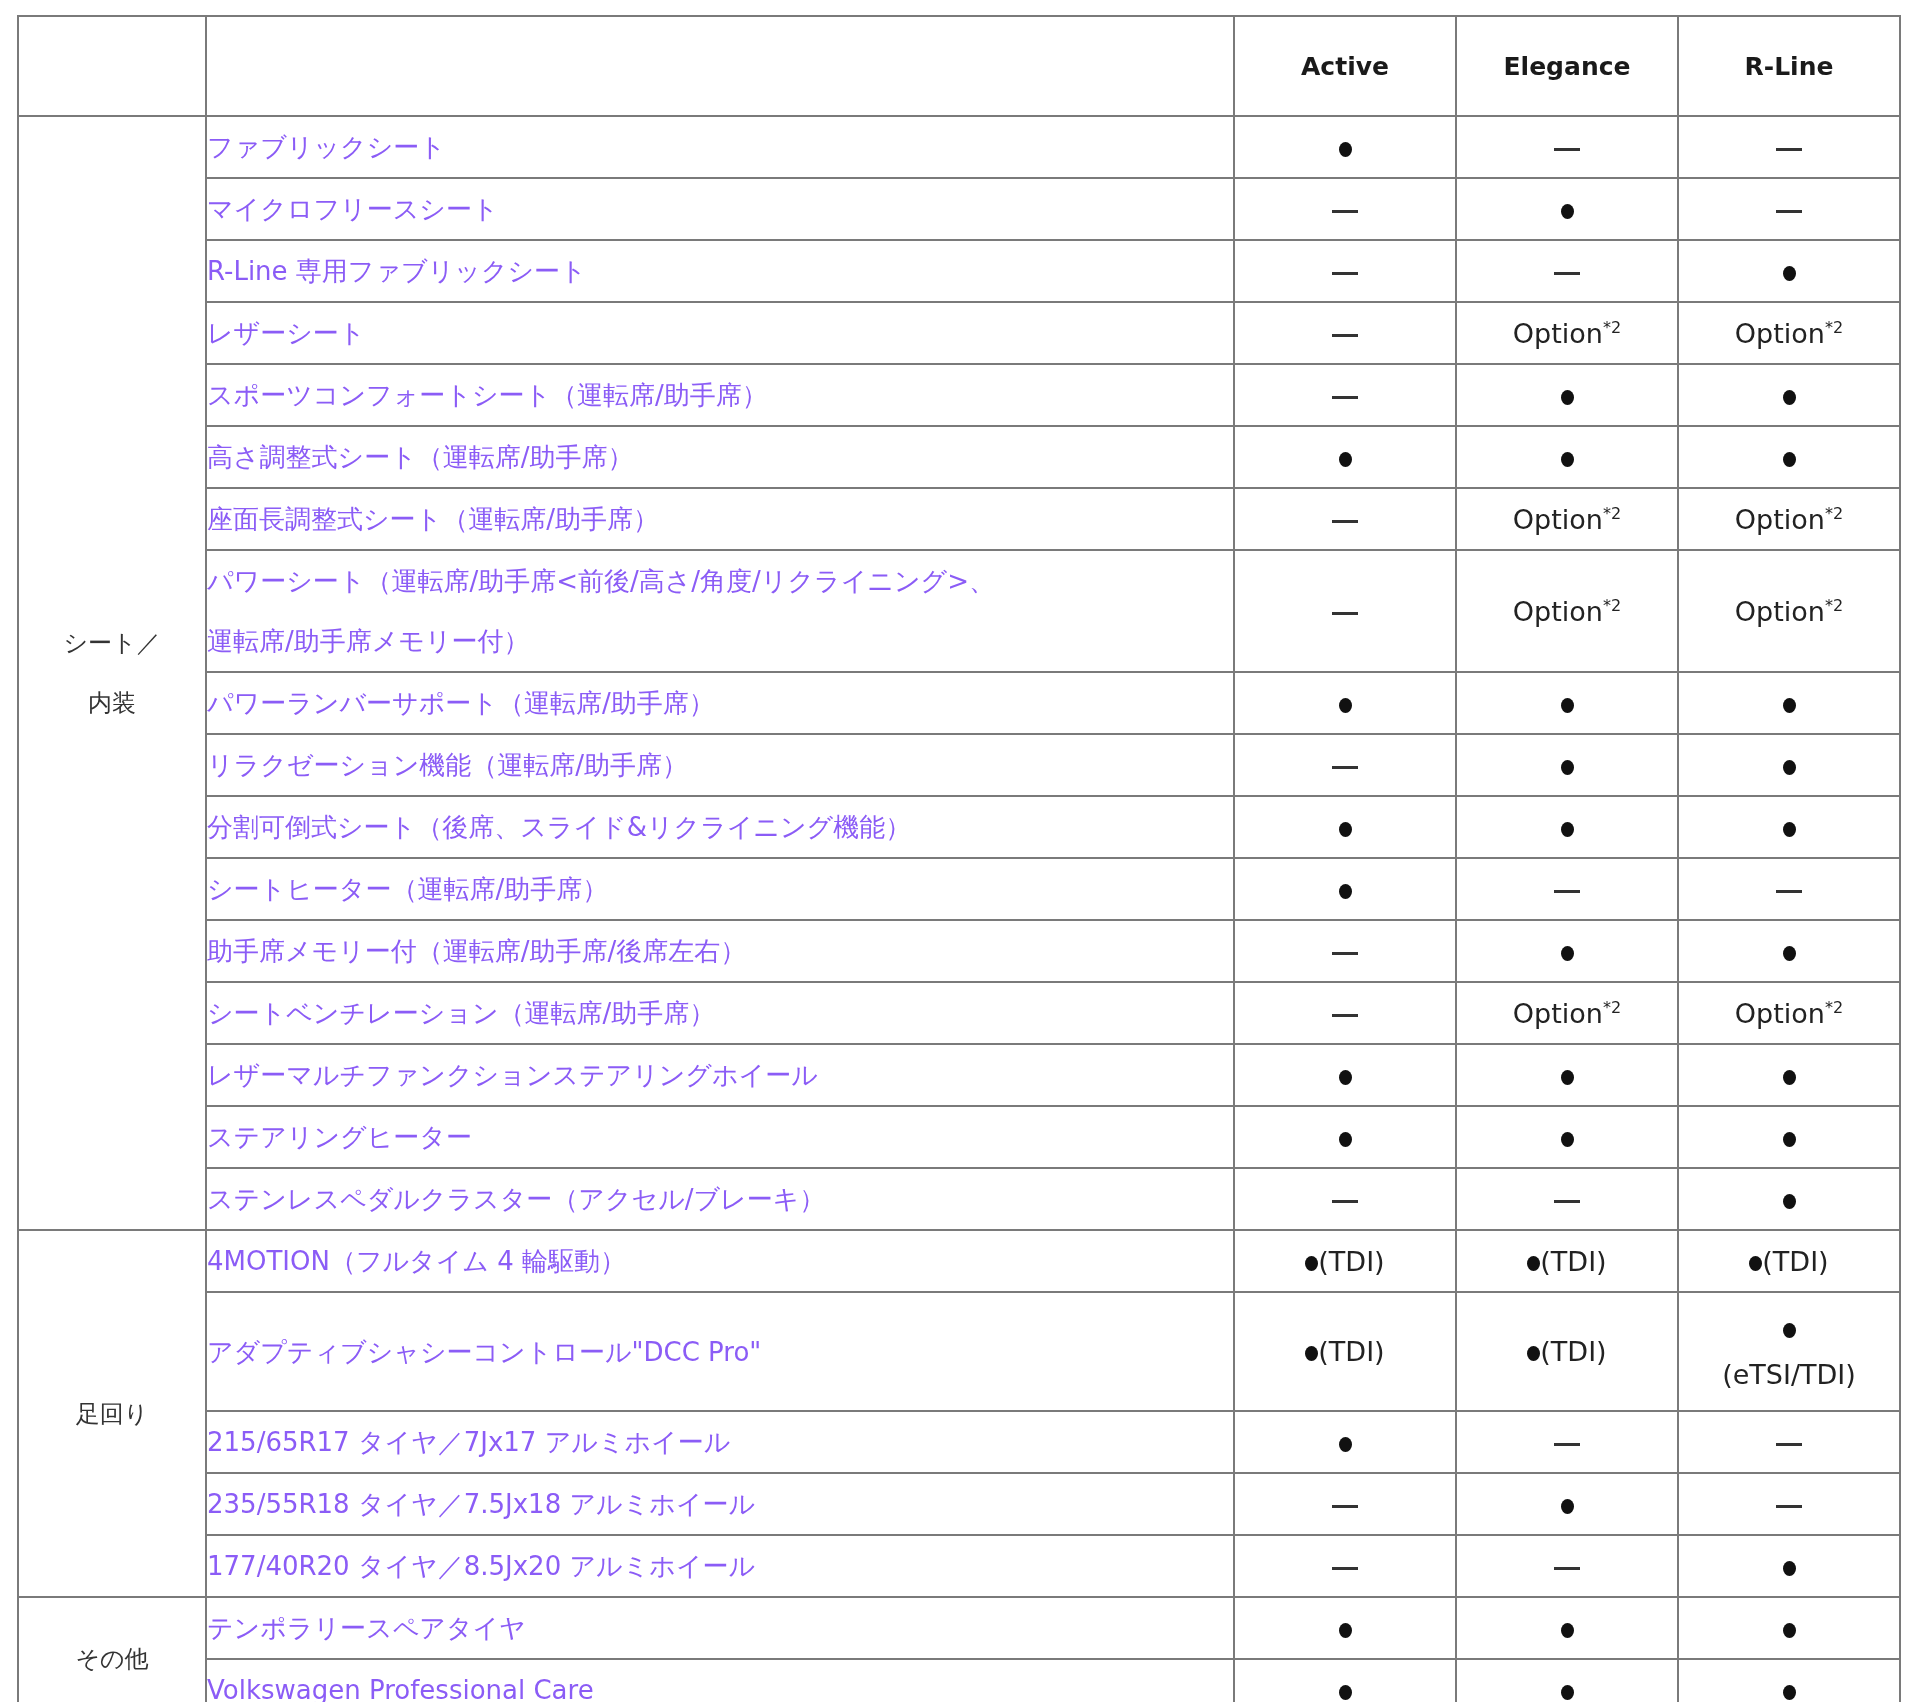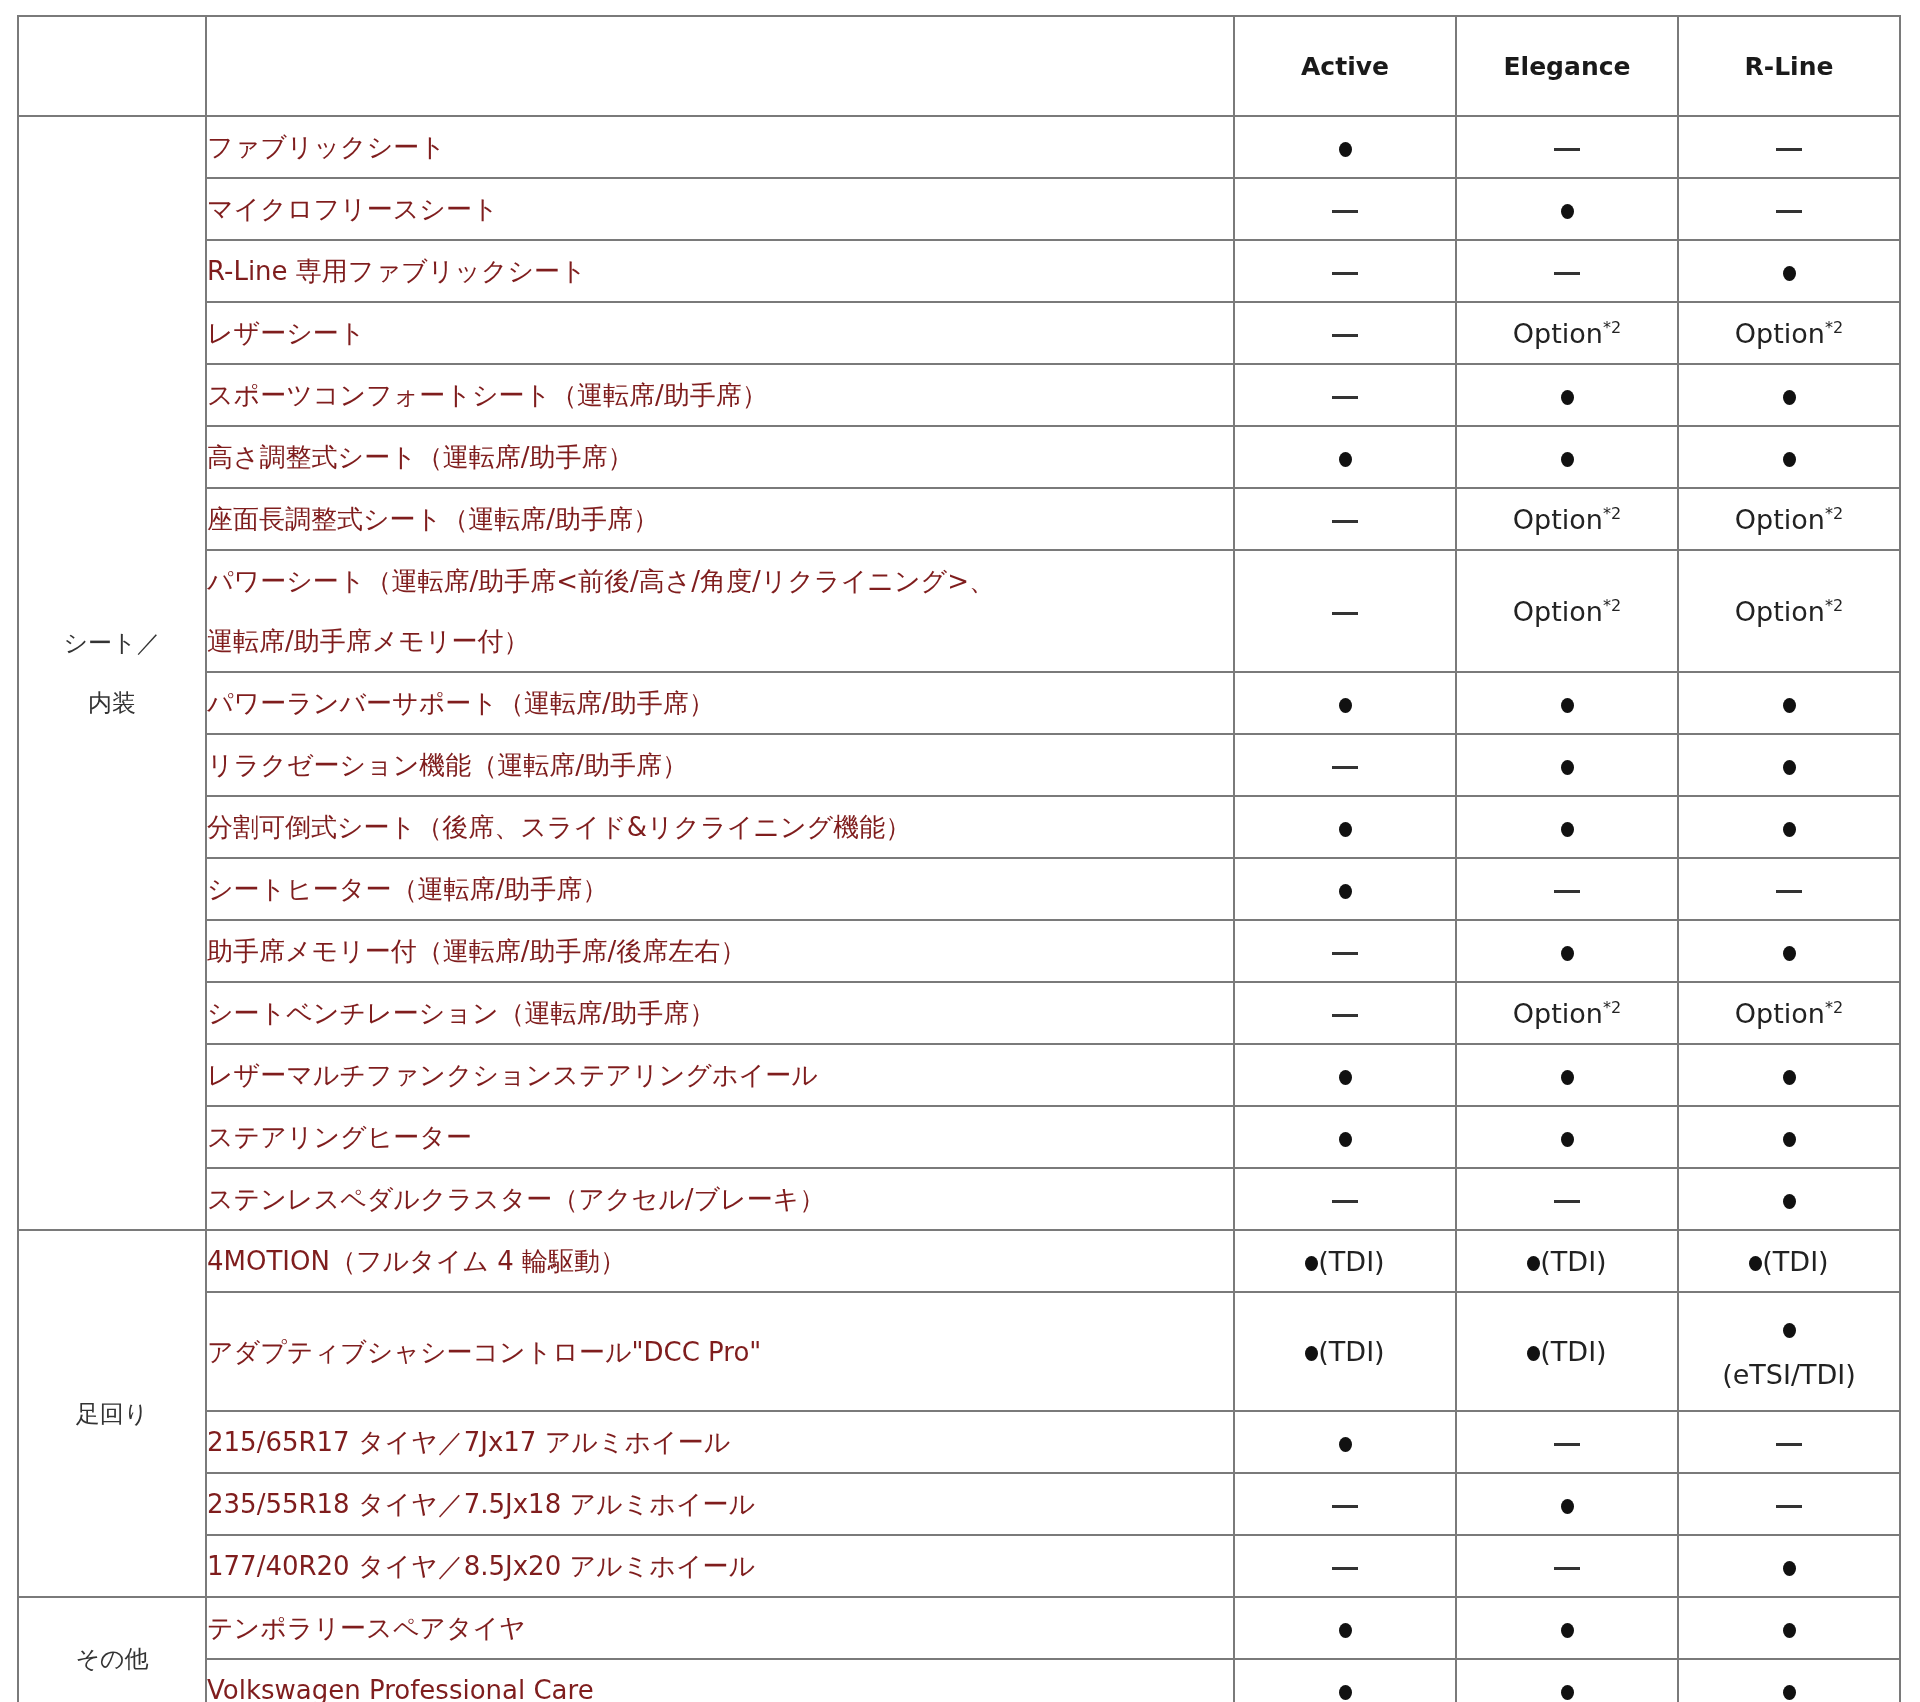--- a/index.html
+++ b/index.html
@@ -11,21 +11,21 @@
   }
   table.spec td, table.spec th {
     border: 2px solid #7a7a7a; padding: 0; vertical-align: middle;
   }
   col.c-cat { width: 188px; }
   col.c-item { width: 1028px; }
   col.c-grade { width: 222px; }
   th.grade-head { height: 100px; font-weight: bold; font-size: 25px; text-align: center;
                   vertical-align: top; padding-top: 18px; box-sizing: border-box; color: #1a1a1a; }
   td.cat { text-align: center; vertical-align: top; font-size: 24px; line-height: 60px; padding-top: 0; color: #333; margin-left: 24px; }
-  td.item { font-size: 26px; padding-left: 20px; color: #7f1d1d; line-height: 60px; }
+  td.item { font-size: 26px; padding-left: 20px; color: #8b5cf6; line-height: 60px; }
   td.val { text-align: center; font-size: 27px; color: #222; }
   .dot { display: inline-block; width: 13px; height: 15px; border-radius: 50%; background: #111; vertical-align: middle; }
   .dash { display: inline-block; width: 26px; height: 3px; background: #333; vertical-align: middle; }
   .opt sup { font-size: 16px; vertical-align: 10px; }
   .stack { line-height: 46px; }
 </style>
 </head>
 <body>
 
 <table class="spec">

